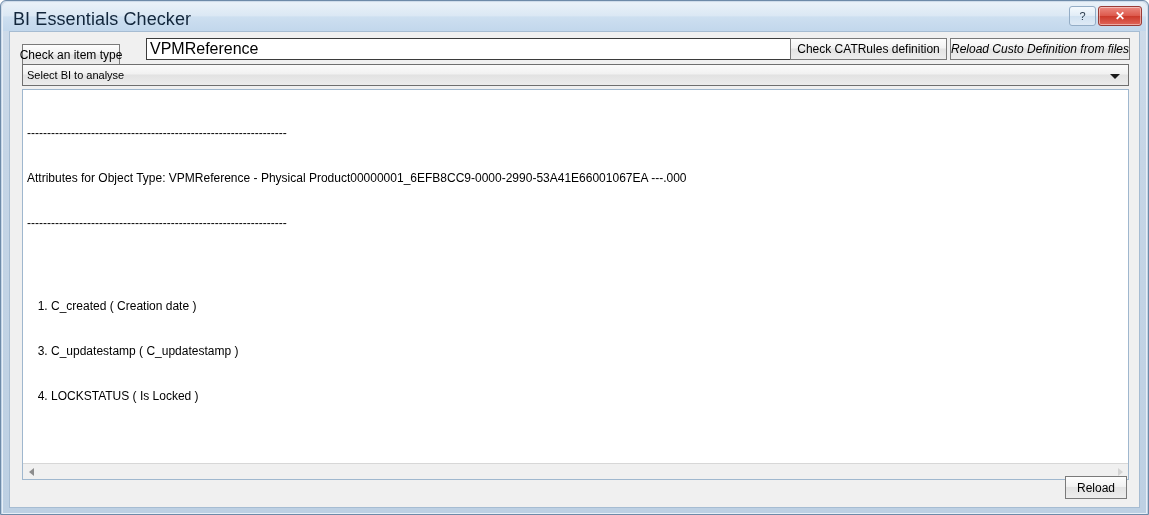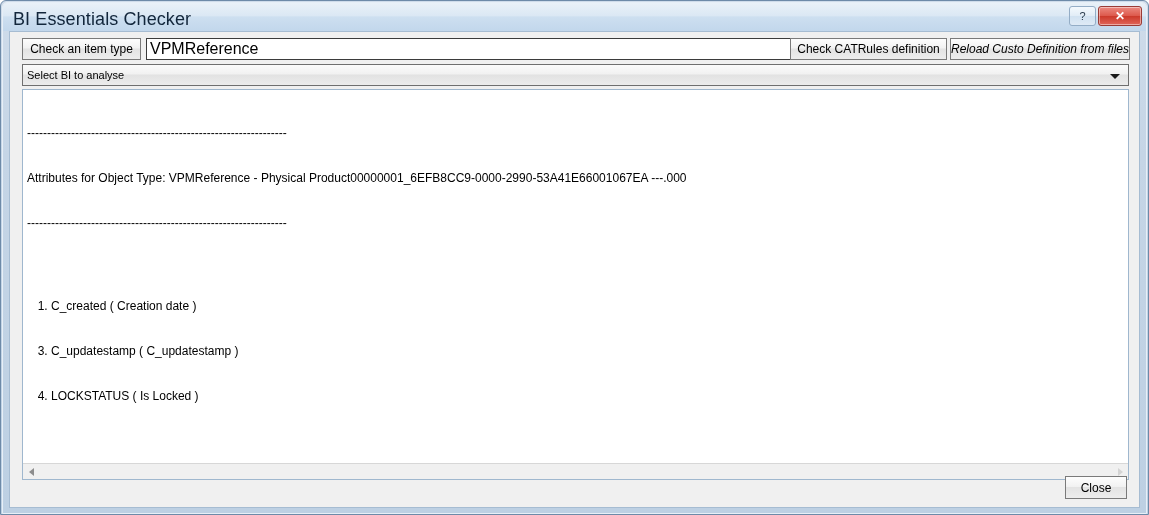--- a/index.html
+++ b/index.html
@@ -117,22 +117,22 @@
     color: #000000;
     padding: 0 7px;
     display: inline-flex;
     align-items: center;
     justify-content: center;
     cursor: default;
     white-space: nowrap;
   }
   #check-item-type-button {
     position: absolute;
-    left: 0; top: 0;
-    width: 119px;
+    left: 0; top: 6px;
+    width: 98px;
   }
   #item-type-input {
     position: absolute;
     left: 124px;
     top: 0;
     width: 656px;
     height: 22px;
     box-sizing: border-box;
     border: 1px solid #3b3b3b;
     background: #ffffff;
@@ -336,16 +336,16 @@
       <div class="hscroll">
         <div class="hscroll-arrow left">
           <span class="tri-left"></span>
         </div>
         <div class="hscroll-arrow right">
           <span class="tri-right"></span>
         </div>
       </div>
     </div>
 
-    <div class="btn" id="close-button">Close</div>
+    <div class="btn" id="close-button">Reload</div>
 
   </div>
 </div>
 
 </body></html>

